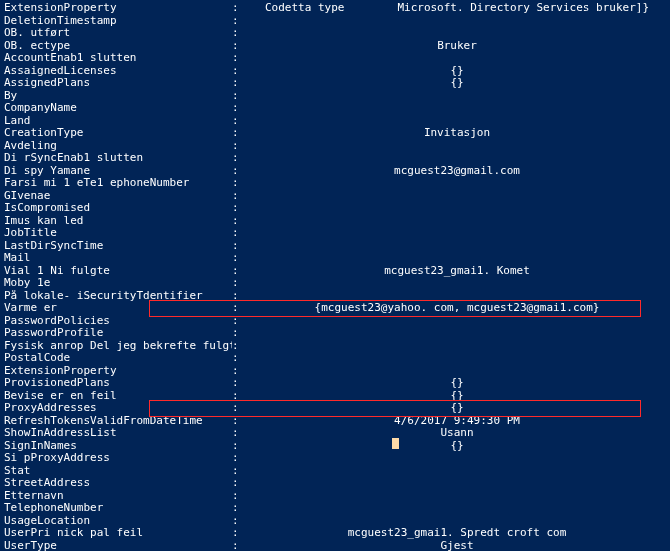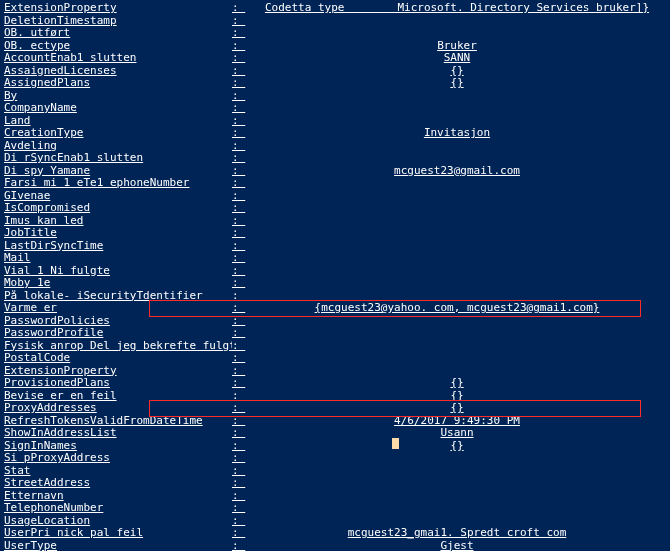--- a/index.html
+++ b/index.html
@@ -1,50 +1,50 @@
 <!DOCTYPE html>
 <html><head>
 <meta charset="utf-8">
 <style>
   html,body{margin:0;padding:0;background:#012456;width:670px;height:551px;overflow:hidden;}
   body{font-family:Consolas,'Lucida Console',monospace;font-size:11px;color:#fff;line-height:12.5px;}
   .console{position:relative;padding:2px 4px;}
-  .row{display:flex;white-space:pre;text-decoration:underline;}
+  .row{display:flex;white-space:pre;}
   .key{width:228px;flex:0 0 228px;overflow:hidden;}
   .sep{width:16px;flex:0 0 16px;}
   .val{flex:1 1 auto;text-align:center;}
   .hl-box{position:absolute;border:1px solid #ff2a2a;pointer-events:none;}
   .cursor{position:absolute;width:7px;height:11px;background:#fedba9;}
 </style>
 </head>
 <body>
 
 <div class="console" id="console">
     <div class="row"><span class="key">ExtensionProperty</span><span class="sep">: </span><span class="val">Codetta type        Microsoft. Directory Services bruker]}</span></div>
     <div class="row"><span class="key">DeletionTimestamp</span><span class="sep">: </span><span class="val"></span></div>
     <div class="row"><span class="key">OB. utført</span><span class="sep">: </span></div>
     <div class="row"><span class="key">OB. ectype</span><span class="sep">: </span><span class="val">Bruker</span></div>
-    <div class="row"><span class="key">AccountEnab1 slutten</span><span class="sep">: </span><span class="val">SANN</span></div>
+    <div class="row"><span class="key">AccountEnab1 slutten</span><span class="sep">: </span></div>
     <div class="row"><span class="key">AssaignedLicenses</span><span class="sep">: </span><span class="val">{}</span></div>
     <div class="row"><span class="key">AssignedPlans</span><span class="sep">: </span><span class="val">{}</span></div>
     <div class="row"><span class="key">By</span><span class="sep">: </span><span class="val"></span></div>
     <div class="row"><span class="key">CompanyName</span><span class="sep">: </span><span class="val"></span></div>
     <div class="row"><span class="key">Land</span><span class="sep">: </span><span class="val"></span></div>
     <div class="row"><span class="key">CreationType</span><span class="sep">: </span><span class="val">Invitasjon</span></div>
     <div class="row"><span class="key">Avdeling</span><span class="sep">: </span><span class="val"></span></div>
     <div class="row"><span class="key">Di rSyncEnab1 slutten</span><span class="sep">: </span><span class="val"></span></div>
     <div class="row"><span class="key">Di spy Yamane</span><span class="sep">: </span><span class="val">mcguest23@gmail.com</span></div>
     <div class="row"><span class="key">Farsi mi 1 eTe1 ephoneNumber</span><span class="sep">: </span><span class="val"></span></div>
     <div class="row"><span class="key">GIvenae</span><span class="sep">: </span><span class="val"></span></div>
     <div class="row"><span class="key">IsCompromised</span><span class="sep">: </span><span class="val"></span></div>
     <div class="row"><span class="key">Imus kan led</span><span class="sep">: </span><span class="val"></span></div>
     <div class="row"><span class="key">JobTitle</span><span class="sep">: </span><span class="val"></span></div>
     <div class="row"><span class="key">LastDirSyncTime</span><span class="sep">: </span><span class="val"></span></div>
     <div class="row"><span class="key">Mail</span><span class="sep">: </span><span class="val"></span></div>
-    <div class="row"><span class="key">Vial 1 Ni fulgte</span><span class="sep">: </span></div>
+    <div class="row"><span class="key">Vial 1 Ni fulgte</span><span class="sep">: </span><span class="val">mcguest23_gmai1. Komet</span></div>
     <div class="row"><span class="key">Moby 1e</span><span class="sep">: </span><span class="val"></span></div>
     <div class="row"><span class="key">På lokale- iSecurityTdentifier</span><span class="sep">: </span><span class="val"></span></div>
     <div class="row"><span class="key">Varme er</span><span class="sep">: </span><span class="val">{mcguest23@yahoo. com, mcguest23@gmai1.com}</span></div>
     <div class="row"><span class="key">PasswordPolicies</span><span class="sep">: </span><span class="val"></span></div>
     <div class="row"><span class="key">PasswordProfile</span><span class="sep">: </span><span class="val"></span></div>
     <div class="row"><span class="key">Fysisk anrop Del jeg bekrefte fulgte</span><span class="sep">: </span><span class="val"></span></div>
     <div class="row"><span class="key">PostalCode</span><span class="sep">: </span><span class="val"></span></div>
     <div class="row"><span class="key">ExtensionProperty</span><span class="sep">: </span><span class="val"></span></div>
     <div class="row"><span class="key">ProvisionedPlans</span><span class="sep">: </span><span class="val">{}</span></div>
     <div class="row"><span class="key">Bevise er en feil</span><span class="sep">: </span><span class="val">{}</span></div>

